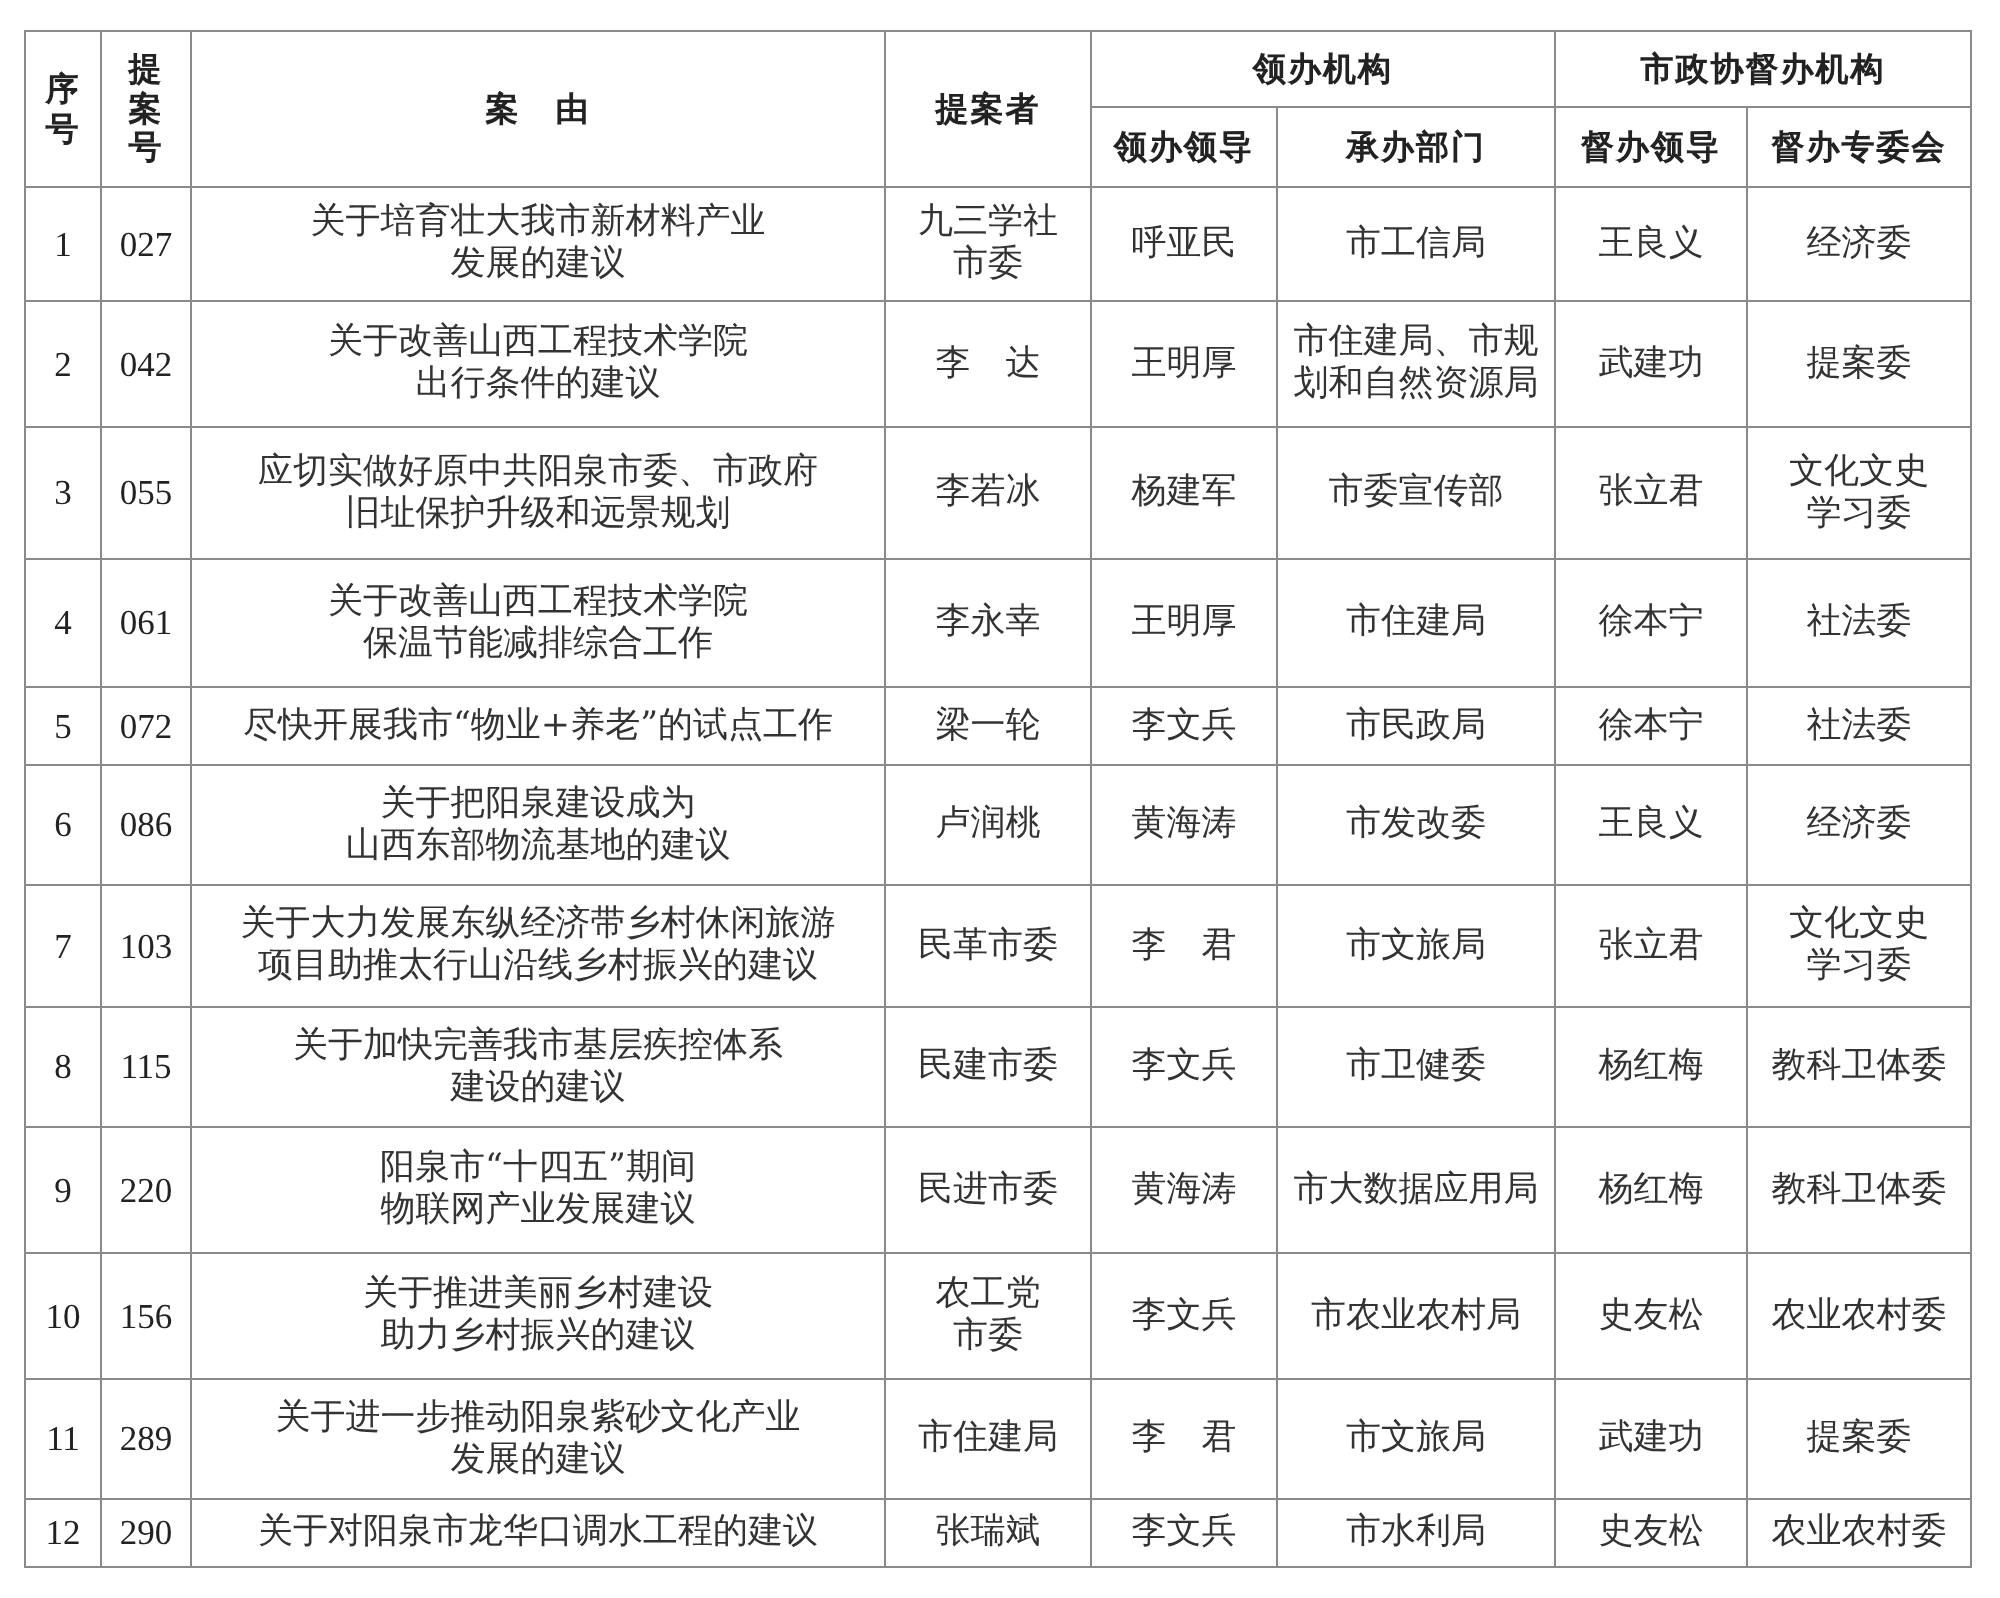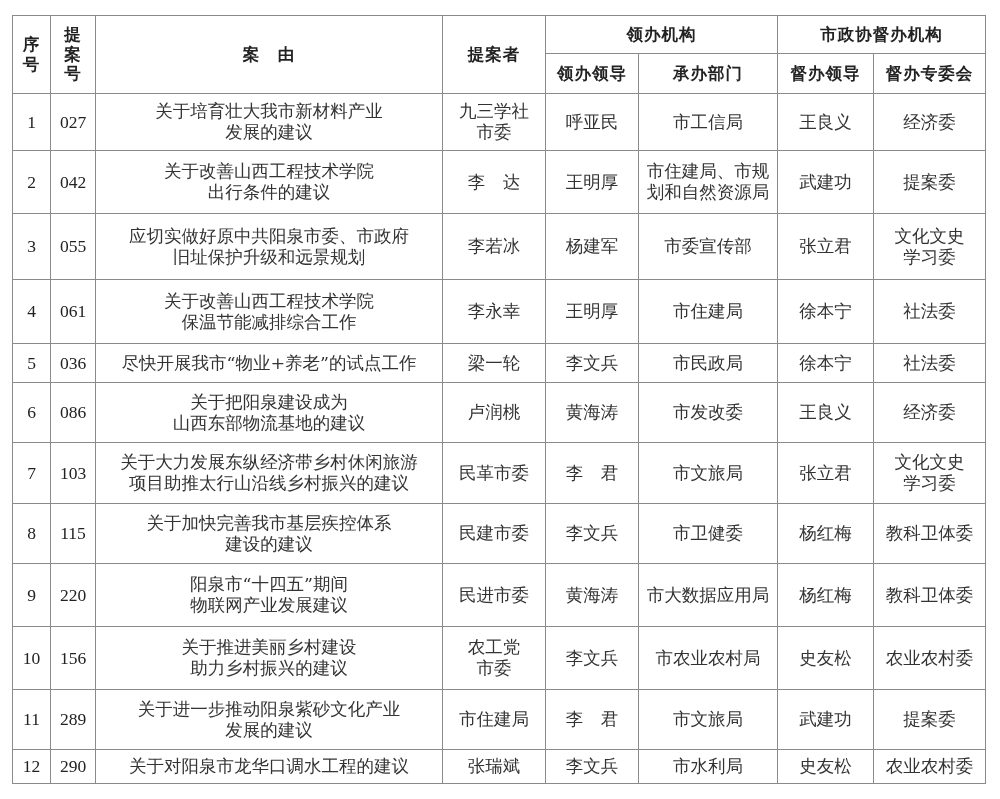--- a/index.html
+++ b/index.html
@@ -96,21 +96,21 @@
         <td class="num">061</td>
         <td class="txt"><span>关于改善山西工程技术学院</span><br><span>保温节能减排综合工作</span></td>
         <td class="txt"><span>李永幸</span></td>
         <td class="txt">王明厚</td>
         <td class="txt"><span>市住建局</span></td>
         <td class="txt">徐本宁</td>
         <td class="txt"><span>社法委</span></td>
       </tr>
       <tr style="height: 39px;">
         <td class="num">5</td>
-        <td class="num">036</td>
+        <td class="num">072</td>
         <td class="txt"><span>尽快开展我市“物业+养老”的试点工作</span></td>
         <td class="txt"><span>梁一轮</span></td>
         <td class="txt">李文兵</td>
         <td class="txt"><span>市民政局</span></td>
         <td class="txt">徐本宁</td>
         <td class="txt"><span>社法委</span></td>
       </tr>
       <tr style="height: 60px;">
         <td class="num">6</td>
         <td class="num">086</td>

